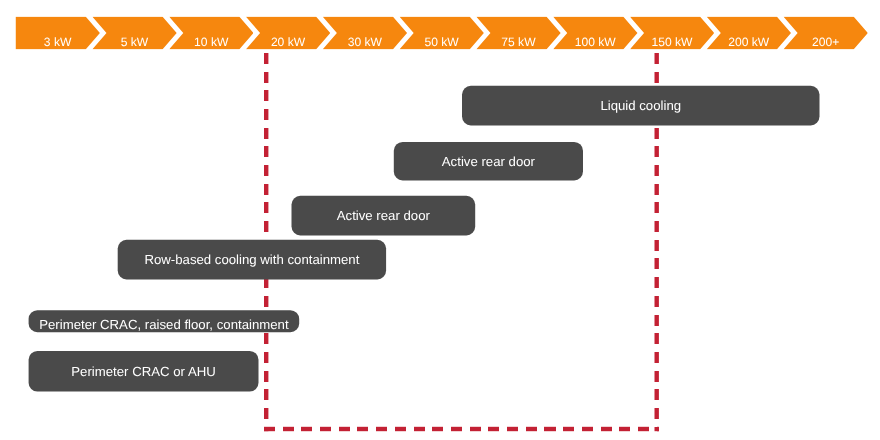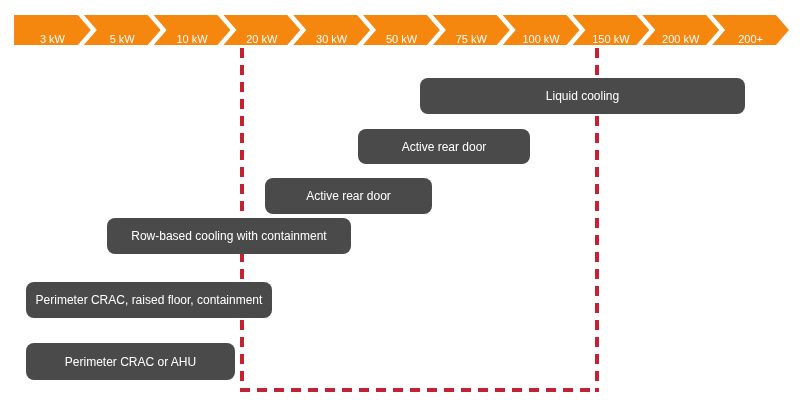--- a/index.html
+++ b/index.html
@@ -123,21 +123,21 @@
   </div>
 
   <div class="bar" style="left:265px;top:178px;width:167px;height:36px;">
     <span>Active rear door</span>
   </div>
 
   <div class="bar" style="left:107px;top:218px;width:244px;height:36px;">
     <span>Row-based cooling with containment</span>
   </div>
 
-  <div class="bar" style="left:26px;top:282px;width:246px;height:36px;">
+  <div class="bar" style="left:26px;top:282px;width:246px;height:20px;align-items:flex-end;">
     <span>Perimeter CRAC, raised floor, containment</span>
   </div>
 
-  <div class="bar" style="left:26px;top:343px;width:209px;height:37px;">
+  <div class="bar" style="left:26px;top:319px;width:209px;height:37px;">
     <span>Perimeter CRAC or AHU</span>
   </div>
 
 </div>
 
 </body></html>

